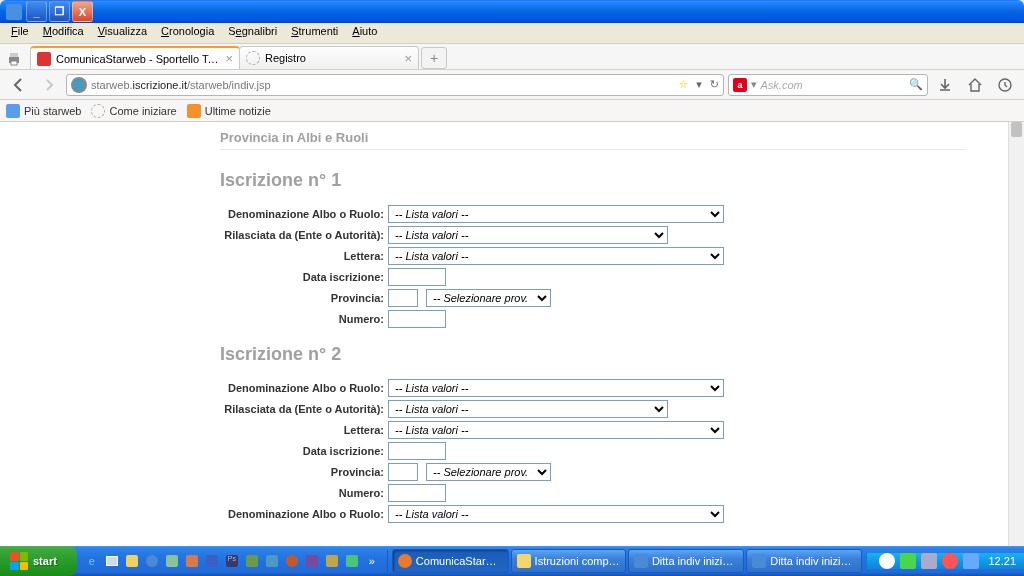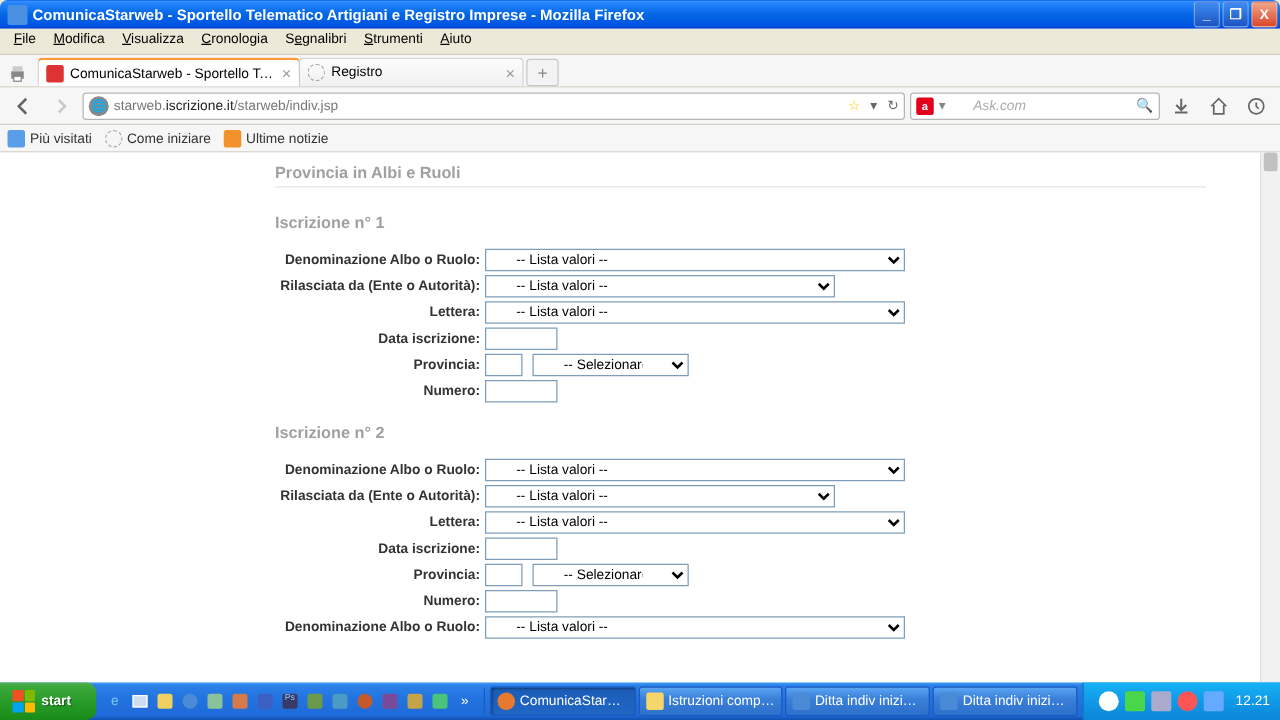--- a/index.html
+++ b/index.html
@@ -34,73 +34,72 @@
 .nav-icon { width: 26px; height: 26px; display: flex; align-items: center; justify-content: center; cursor: pointer; border-radius: 3px; }
 .urlbar { flex: 1; height: 22px; background: white; border: 1px solid #b5b5b5; border-radius: 3px; display: flex; align-items: center; padding: 0 4px; }
 .url-icon { width: 16px; height: 16px; border-radius: 50%; background: #888; display: flex; align-items: center; justify-content: center; color: white; font-size: 10px; margin-right: 4px; }
 .url-text { flex: 1; color: #777; }
 .url-text b { color: #222; font-weight: normal; }
 .url-star { color: #ffcc00; margin: 0 4px; }
 .url-drop { color: #666; margin: 0 4px; }
 .url-reload { color: #666; margin-left: 4px; }
 .searchbar { width: 200px; height: 22px; background: white; border: 1px solid #b5b5b5; border-radius: 3px; display: flex; align-items: center; padding: 0 4px; }
 .search-engine-icon { width: 14px; height: 14px; background: #e2001a; border-radius: 2px; margin-right: 4px; display: flex; align-items: center; justify-content: center; color: white; font-weight: bold; font-size: 9px; }
-.search-text { flex: 1; color: #aaa; font-style: italic; margin-left: 18px; }
+.search-text { flex: 1; color: #aaa; font-style: italic; }
 .search-go { width: 14px; height: 14px; color: #888; }
 
 
 .bookmarks { height: 22px; background: #f6f6f6; display: flex; align-items: center; padding: 0 6px; border-bottom: 1px solid #d4d0c8; gap: 10px; }
 .bm-item { display: flex; align-items: center; gap: 4px; cursor: pointer; color: #333; }
 .bm-icon { width: 14px; height: 14px; }
 
 
 .content-wrap { position: absolute; top: 122px; bottom: 30px; left: 0; right: 0; background: white; display: flex; }
 .content-main { flex: 1; overflow: auto; padding: 0 0 0 220px; position: relative; }
 .scrollbar { width: 16px; background: #f1f1f1; border-left: 1px solid #ddd; position: relative; }
 .scroll-thumb { position: absolute; top: 0; left: 2px; right: 2px; height: 15px; background: #c1c1c1; border-radius: 2px; }
 
 .section-title { font-size: 13px; font-weight: bold; color: #a0a0a0; margin: 8px 0 4px 0; }
 .section-divider { border: none; border-top: 1px solid #e5e5e5; margin: 3px 0 20px 0; width: 745px; }
 
-.iscr-title { font-size: 13px; font-weight: bold; color: #a0a0a0; margin: 16px 0 14px 0; }
+.iscr-title { font-size: 18px; font-weight: bold; color: #a0a0a0; margin: 16px 0 14px 0; }
 
 .form-row { display: flex; align-items: center; margin-bottom: 3px; }
 .form-label { width: 168px; text-align: right; font-weight: bold; font-size: 11px; color: #333; padding-right: 4px; }
 .form-label::after { content: ":"; }
-.form-select { height: 18px; background: white; border: 1px solid #7f9db9; font-size: 11px; padding: 0 20px; }
+.form-select { height: 18px; background: white; border: 1px solid #7f9db9; font-size: 11px; padding: 0 2px; font-style: italic; }
 .sel-wide { width: 336px; }
 .sel-med { width: 280px; }
 .sel-prov { width: 125px; }
 .form-input { height: 18px; background: white; border: 1px solid #7f9db9; }
 .inp-60 { width: 58px; }
 .inp-30 { width: 30px; }
 .prov-gap { width: 8px; display: inline-block; }
 
 
 .taskbar { position: absolute; bottom: 0; left: 0; right: 0; height: 30px; background: linear-gradient(to bottom, #3e9bfe 0%, #2c81e8 8%, #2374e0 40%, #1f6ad8 88%, #1350b3 100%); display: flex; align-items: center; }
 .start-btn { height: 30px; padding: 0 20px 0 10px; background: linear-gradient(to bottom, #54b154 0%, #3ca83c 10%, #2a9c2a 50%, #188b18 100%); color: white; font-weight: bold; font-size: 16px; display: flex; align-items: center; border-radius: 0 8px 8px 0; cursor: pointer; text-shadow: 1px 1px 1px #0006; }
 .start-logo { width: 18px; height: 18px; margin-right: 5px; display: grid; grid-template: 1fr 1fr / 1fr 1fr; gap: 1px; }
 .start-logo span { border-radius: 1px; }
 .ql { display: flex; gap: 2px; padding: 0 6px; border-right: 1px solid #1a5abf; }
 .ql-icon { width: 18px; height: 22px; cursor: pointer; display: flex; align-items: center; justify-content: center; }
 .task-items { display: flex; gap: 2px; padding: 0 4px; flex: 1; overflow: hidden; }
 .task-item { height: 24px; min-width: 90px; max-width: 130px; background: linear-gradient(to bottom, #5aa6f5, #3b80d8 40%, #2d70cc); border: 1px solid #1a5abf; border-radius: 3px; display: flex; align-items: center; padding: 0 5px; color: white; cursor: pointer; overflow: hidden; font-size: 11px; }
 .task-item.active { background: linear-gradient(to bottom, #1b5cb8, #2166c4); box-shadow: inset 1px 1px 2px #0006; }
 .task-item-icon { width: 14px; height: 14px; margin-right: 4px; flex-shrink: 0; }
 .task-item-text { white-space: nowrap; overflow: hidden; text-overflow: ellipsis; }
-.systray { height: 30px; background: linear-gradient(to bottom, #17b2f5 0%, #1199e8 50%, #0d86d6 100%); display: flex; align-items: center; padding: 0 8px 0 12px; gap: 5px; border-left: 1px solid #0a7ec2; }
+.systray { height: 16px; background: linear-gradient(to bottom, #17b2f5 0%, #1199e8 50%, #0d86d6 100%); display: flex; align-items: center; padding: 0 8px 0 12px; gap: 5px; border-left: 1px solid #0a7ec2; }
 .tray-icon { width: 16px; height: 16px; }
 .clock { color: white; font-size: 11px; margin-left: 4px; }
 </style>
 </head>
 <body>
 
 <div class="titlebar">
   <div class="titlebar-icon"></div>
-  <div class="titlebar-text">ComunicaStarweb - Sportello Telematico Artigiani e Registro Imprese - Mozilla Firefox</div>
   <div class="win-btns">
     <div class="win-btn win-min">_</div>
     <div class="win-btn win-max">❐</div>
     <div class="win-btn win-close">X</div>
   </div>
 </div>
 
 <div class="menubar">
   <div class="menu-item"><u>F</u>ile</div>
   <div class="menu-item"><u>M</u>odifica</div>
@@ -170,21 +169,21 @@
       <svg width="16" height="16" viewBox="0 0 16 16">
         <circle cx="8" cy="8" r="6" stroke="#666" stroke-width="1.4" fill="none"></circle>
         <path d="M8 5 V8 L10 10" stroke="#666" stroke-width="1.4" fill="none"></path>
       </svg>
     </div>
 </div>
 
 <div class="bookmarks">
   <div class="bm-item">
     <div class="bm-icon" style="background:#5a9de8;border-radius:2px;"></div>
-    <span>Più visitati</span>
+    <span>Più starweb</span>
   </div>
   <div class="bm-item">
     <div class="bm-icon" style="border:1px dashed #aaa;border-radius:50%;"></div>
     <span>Come iniziare</span>
   </div>
   <div class="bm-item">
     <div class="bm-icon" style="background:#f3922b;border-radius:2px;"></div>
     <span>Ultime notizie</span>
   </div>
 </div>

